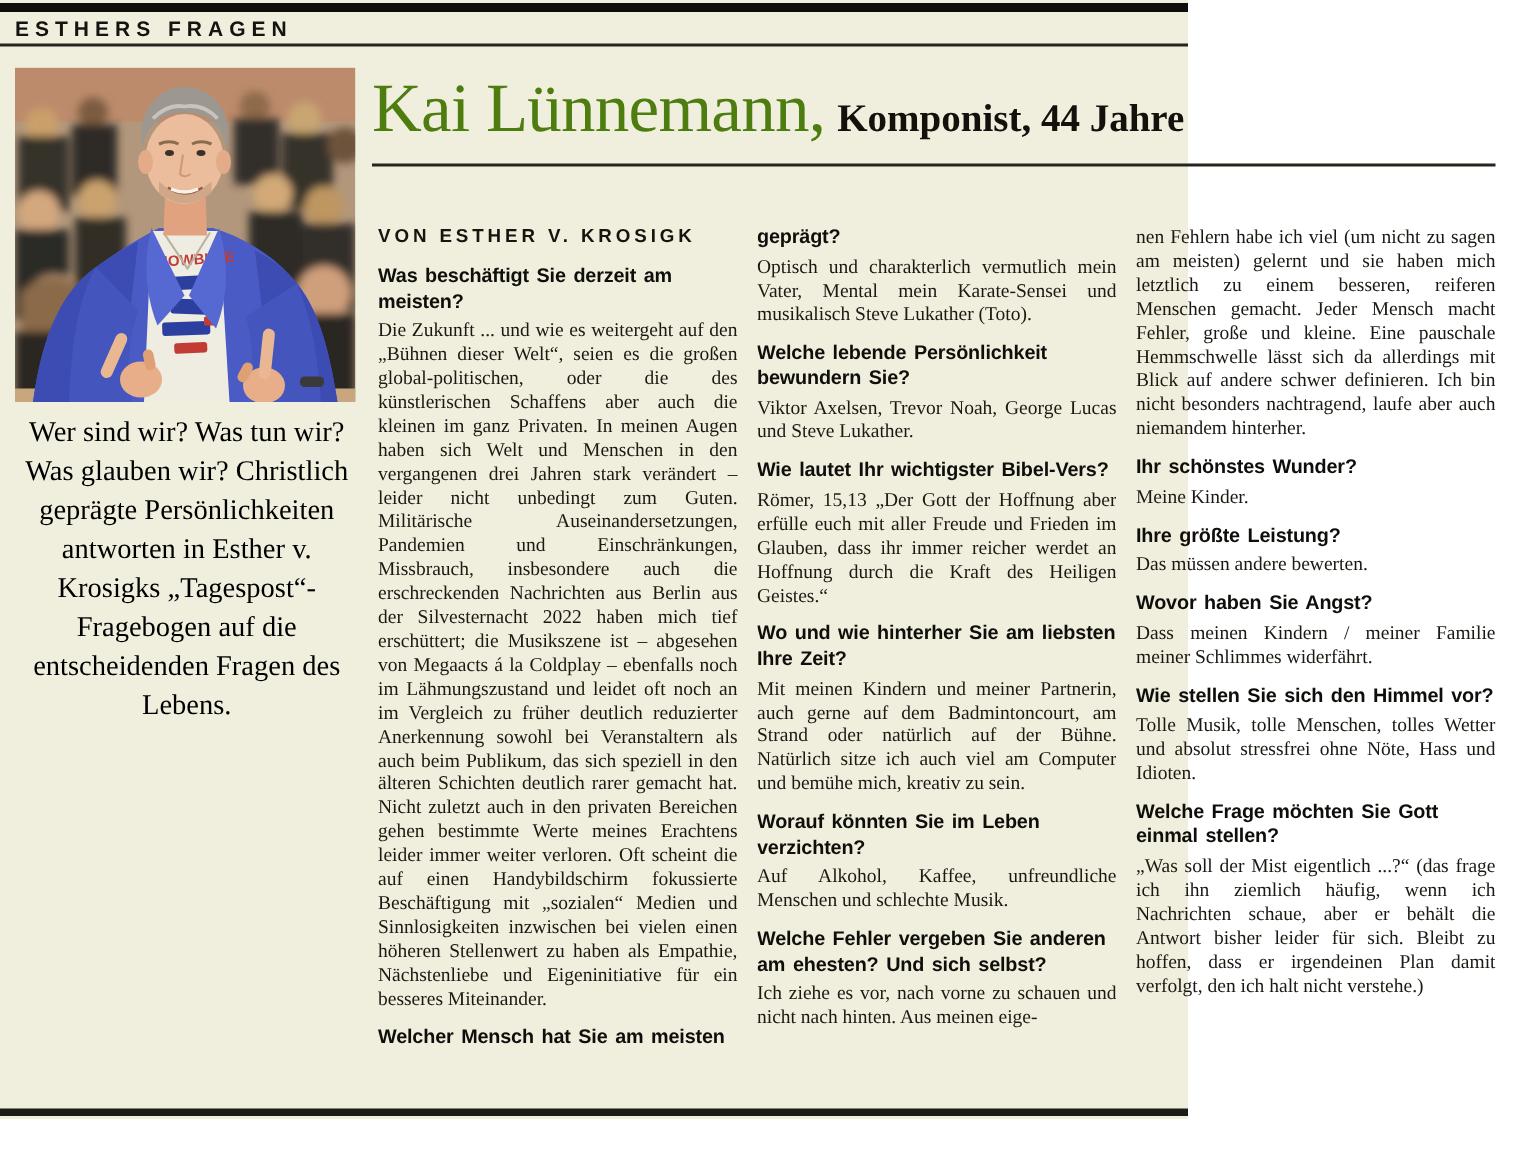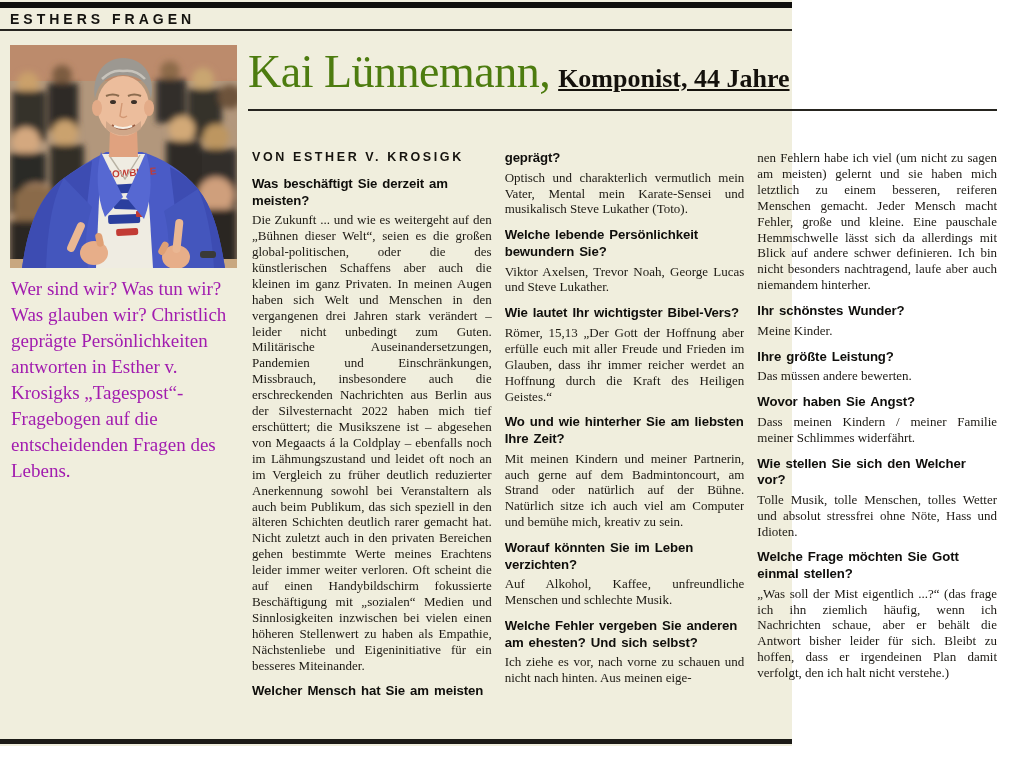--- a/index.html
+++ b/index.html
@@ -10,25 +10,25 @@
 
   .topbar { position:absolute; left:0; top:2px; width:100%; height:6px; background:#0f0e0c; }
   .kicker { position:absolute; left:10px; top:11px; font-family:"Liberation Sans", sans-serif;
             font-weight:bold; font-size:14px; letter-spacing:4px; color:#14130f; }
   .kicker-rule { position:absolute; left:0; top:29px; width:100%; height:2px; background:#26241f; }
 
   .photo { position:absolute; left:10px; top:45px; width:227px; height:223px; overflow:hidden; }
   .photo svg { display:block; }
 
   .intro { position:absolute; left:11px; top:276px; width:227px;
-           font-size:19px; line-height:26px; color:#a21caf; }
+           font-size:19px; line-height:26px; color:#000000;text-align:center; }
 
   .headline { position:absolute; left:248px; top:42px; width:749px; white-space:nowrap; }
   .headline .name { color:#4d7c0f; font-size:46px; line-height:60px; letter-spacing:-0.5px; }
-  .headline .role { color:#14110c; font-size:26px; font-weight:bold; margin-left:8px;text-decoration:underline; }
+  .headline .role { color:#14110c; font-size:26px; font-weight:bold; margin-left:8px; }
   .headline-rule { position:absolute; left:248px; top:109px; width:749px; height:2px; background:#26241f; }
 
   .columns { position:absolute; left:252px; top:130px; width:745px; height:607px;
              display:flex; gap:13px; }
   .col { flex:1; min-width:0; overflow:hidden;margin-top:20px; }
 
   .byline { font-family:"Liberation Sans", sans-serif; font-weight:bold; font-size:12.5px;
             letter-spacing:2.6px; color:#16140f; margin-bottom:12px; }
   .question { font-family:"Liberation Sans", sans-serif; font-weight:bold; font-size:13.2px;
               line-height:16.6px; letter-spacing:-0.1px; word-spacing:1.5px;
@@ -189,21 +189,21 @@
         <div class="answer">Ich ziehe es vor, nach vorne zu schauen und nicht nach hinten. Aus meinen eige-</div>
       </div>
       <div class="col">
         <div class="answer">nen Fehlern habe ich viel (um nicht zu sagen am meisten) gelernt und sie haben mich letztlich zu einem besseren, reiferen Menschen gemacht. Jeder Mensch macht Fehler, große und kleine. Eine pauschale Hemmschwelle lässt sich da allerdings mit Blick auf andere schwer definieren. Ich bin nicht besonders nachtragend, laufe aber auch niemandem hinterher.</div>
         <div class="question">Ihr schönstes Wunder?</div>
         <div class="answer">Meine Kinder.</div>
         <div class="question">Ihre größte Leistung?</div>
         <div class="answer">Das müssen andere bewerten.</div>
         <div class="question">Wovor haben Sie Angst?</div>
         <div class="answer">Dass meinen Kindern / meiner Familie meiner Schlimmes widerfährt.</div>
-        <div class="question">Wie stellen Sie sich den Welcher vor?</div>
+        <div class="question">Wie stellen Sie sich den Himmel vor?</div>
         <div class="answer">Tolle Musik, tolle Menschen, tolles Wetter und absolut stressfrei ohne Nöte, Hass und Idioten.</div>
         <div class="question">Welche Frage möchten Sie Gott einmal stellen?</div>
         <div class="answer">„Was soll der Mist eigentlich ...?“ (das frage ich ihn ziemlich häufig, wenn ich Nachrichten schaue, aber er behält die Antwort bisher leider für sich. Bleibt zu hoffen, dass er irgendeinen Plan damit verfolgt, den ich halt nicht verstehe.)</div>
       </div>
     </div>
 
   <div class="bottombar"></div>
 </div>
 
 </body></html>

